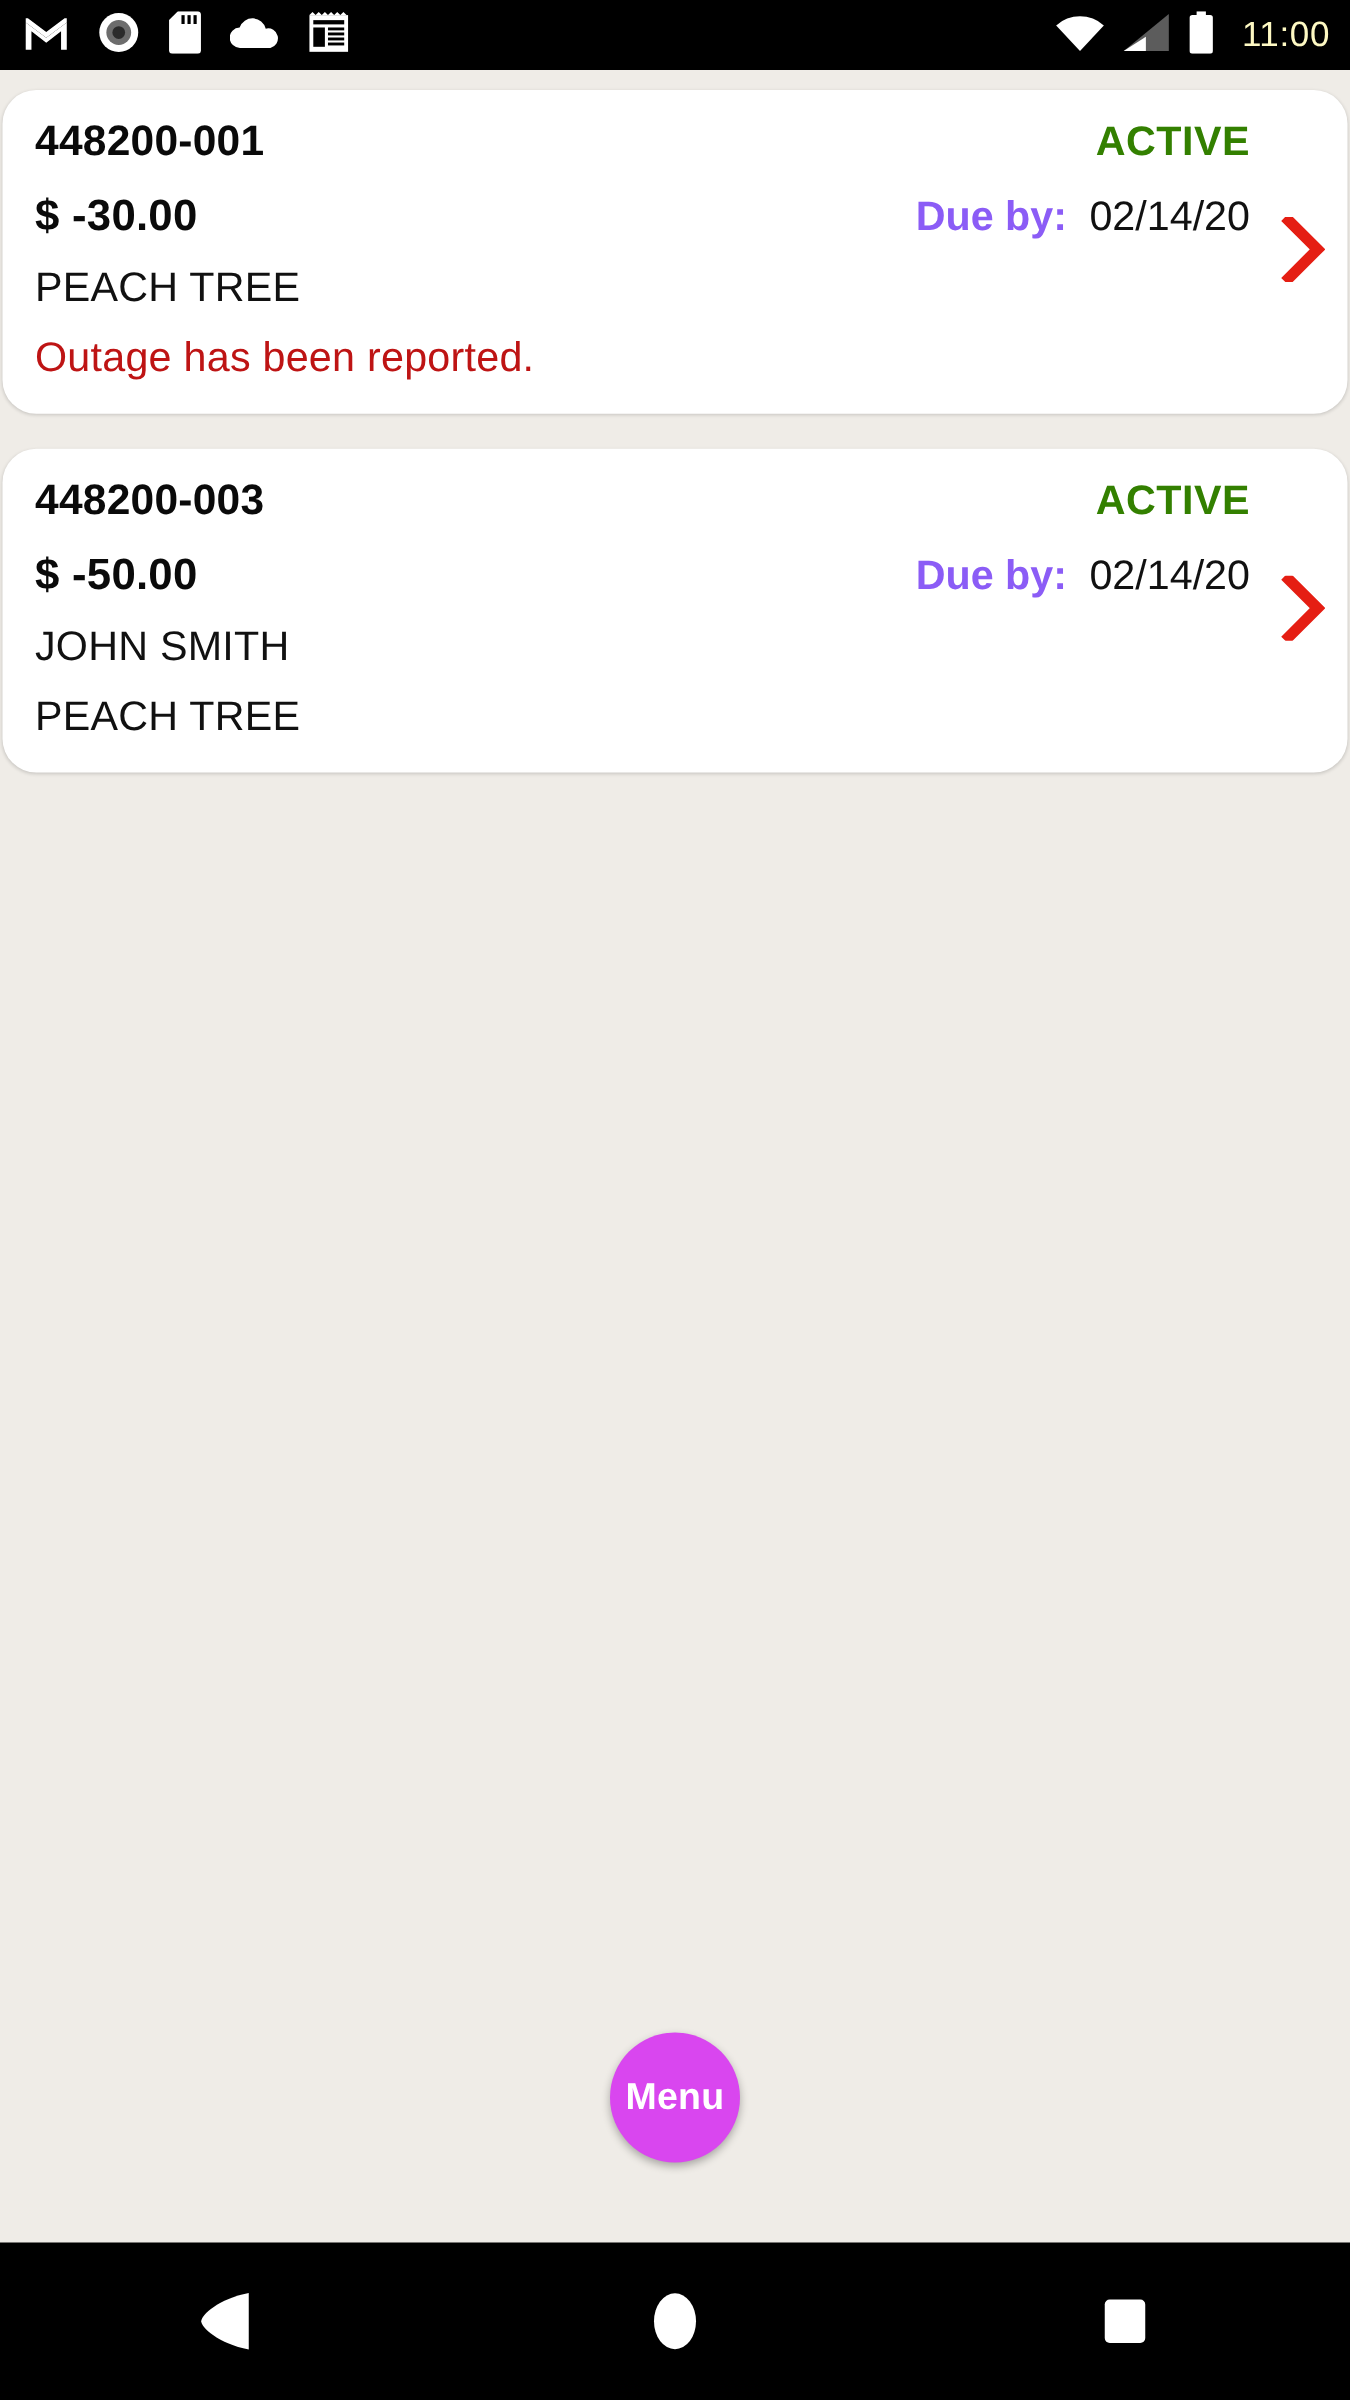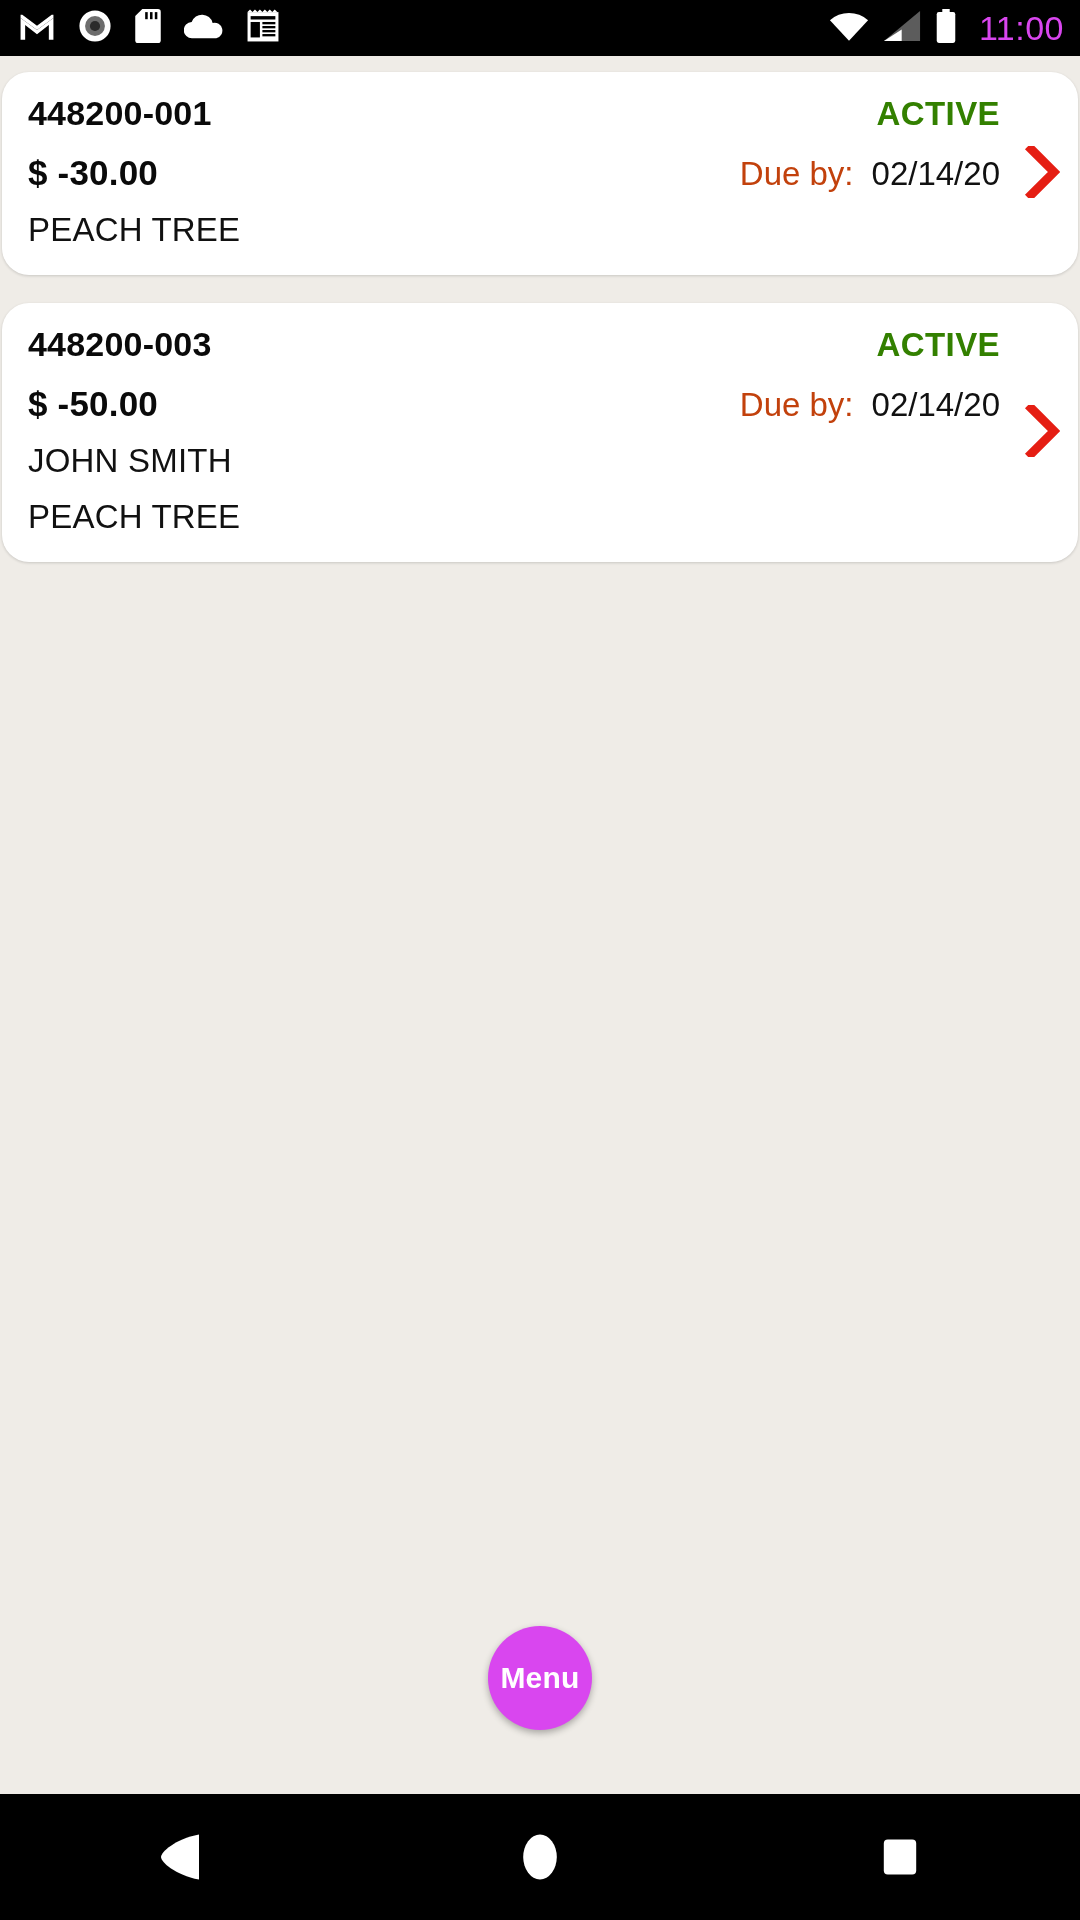--- a/index.html
+++ b/index.html
@@ -23,21 +23,21 @@
     height:56px;
     background:#000;
     display:flex; align-items:center;
     padding:0 16px 0 18px;
     flex:0 0 auto;
   }
   .sb-left { display:flex; align-items:center; gap:22px; }
   .sb-right { margin-left:auto; display:flex; align-items:center; gap:14px; }
   .sb-icon { display:block; }
   .sb-clock {
-    color:#d946ef; font-size:34px; font-weight:400;
+    color:#fef9c3; font-size:28px; font-weight:400;
     letter-spacing:0.5px; margin-left:8px;
     font-family:"Liberation Sans", sans-serif;
   }
 
   
   #app-header {
     height:122px;
     background:#EFECE7;
     display:flex; align-items:center;
     padding-left:16px;
@@ -87,21 +87,21 @@
   .row-balance { margin-top:20px; }
   .acct-balance {
     font-size:35px; font-weight:bold; color:#0A0A0A;
     letter-spacing:0.2px;
   }
   .due-wrap {
     margin-left:auto;
     display:flex; align-items:baseline; gap:18px;
     padding-right:52px;
   }
-  .due-label { font-size:33px; color:#c2410c; font-weight:400; }
+  .due-label { font-size:33px; color:#8b5cf6; font-weight:700; }
   .due-date  { font-size:33px; color:#111; font-weight:400; }
   .acct-line {
     font-size:33px; color:#111; font-weight:400;
     margin-top:18px; letter-spacing:0.2px;
   }
   .acct-alert {
     font-size:33px; color:#BE1414; font-weight:400;
     margin-top:18px; letter-spacing:0.2px;
   }
   .card-chevron {
@@ -216,20 +216,21 @@
         <span class="acct-status" style="color: rgb(51, 128, 0);">ACTIVE</span>
       </div>
       <div class="card-row row-balance">
         <span class="acct-balance">$ -30.00</span>
         <span class="due-wrap">
           <span class="due-label">Due by:</span>
           <span class="due-date">02/14/20</span>
         </span>
       </div>
       <div class="acct-line">PEACH TREE</div>
+      <div class="acct-alert" style="color: rgb(190, 20, 20);">Outage has been reported.</div>
       <span class="card-chevron">
         <svg width="36" height="52" viewBox="0 0 18 26">
           <path d="M3.6 1.6 15 13 3.6 24.4" fill="none" stroke="#E51E13" stroke-width="4.4" stroke-linecap="square" stroke-linejoin="miter"></path>
         </svg>
       </span>
     </div>
 
     <div class="account-card">
       <div class="card-row">
         <span class="acct-number">448200-003</span>

